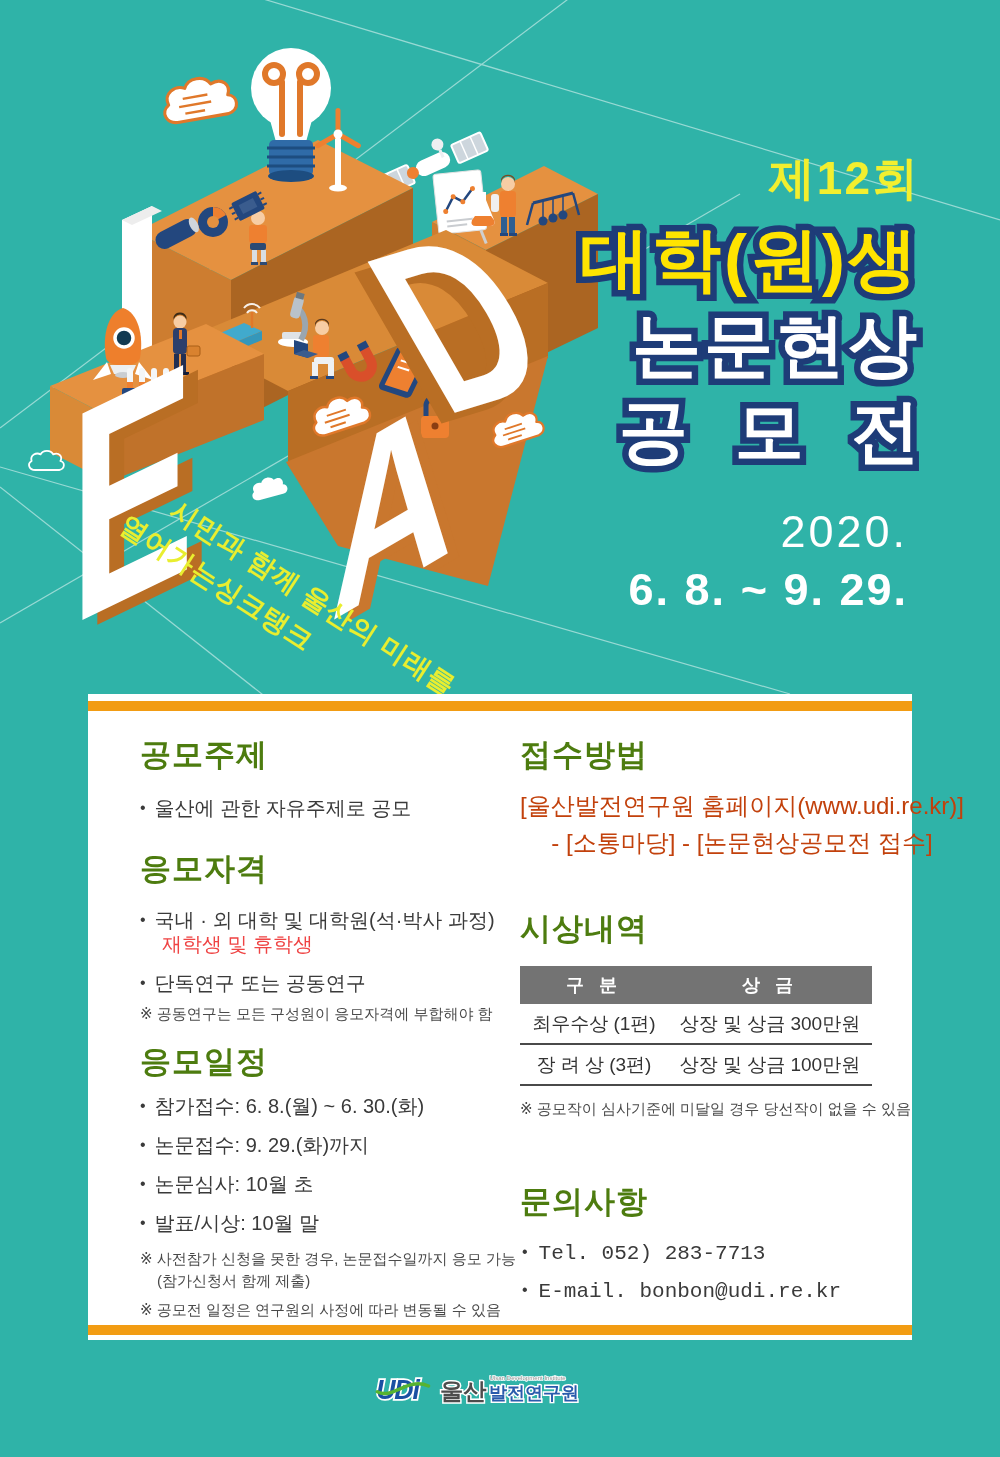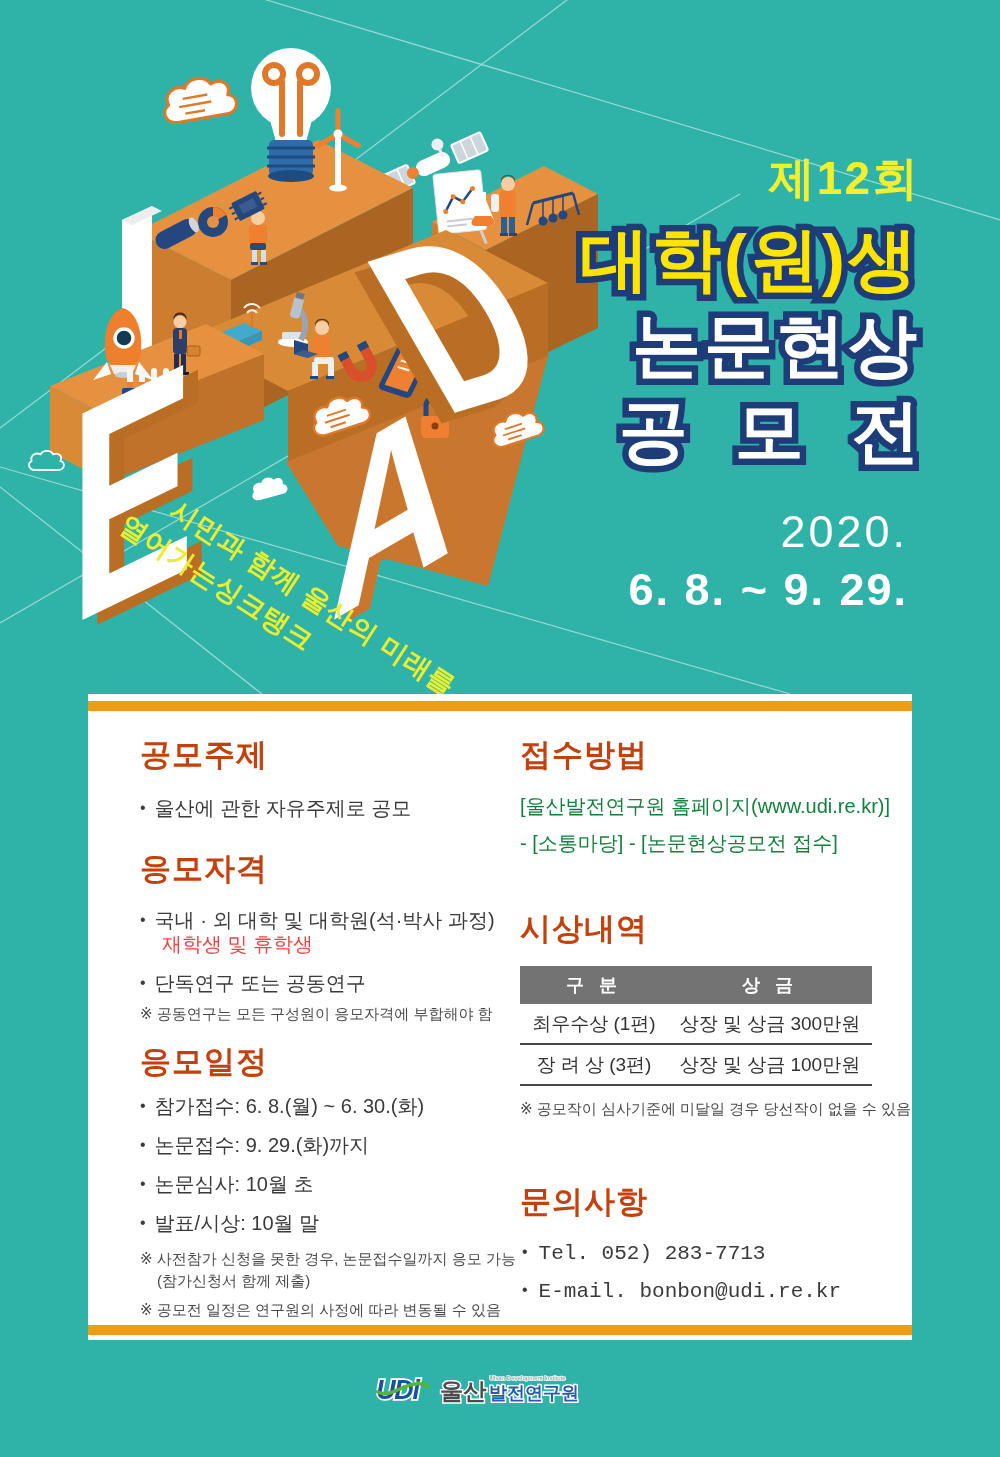--- a/index.html
+++ b/index.html
@@ -32,27 +32,27 @@
   
   .tagline{position:absolute;left:183px;top:492px;transform:rotate(33deg);transform-origin:left top;
     color:#e9ee2f;font-weight:bold;white-space:nowrap;}
   .tagline .tg1{font-size:27px;letter-spacing:1px;}
   .tagline .tg2{font-size:27px;letter-spacing:1px;margin-left:-34px;margin-top:4px;}
   
   .card{position:absolute;left:88px;top:694px;width:824px;height:646px;background:#ffffff;}
   .bar-top{position:absolute;left:0;top:7px;width:100%;height:10px;background:#f29c13;}
   .bar-bottom{position:absolute;left:0;bottom:5px;width:100%;height:10px;background:#f29c13;}
   .sec{position:absolute;}
-  .sec-heading{font-size:31px;font-weight:bold;color:#c2410c;letter-spacing:1px;line-height:1.1;margin:0;}
+  .sec-heading{font-size:31px;font-weight:bold;color:#4d7c0f;letter-spacing:1px;line-height:1.1;margin:0;}
   .li{font-size:20px;color:#3a3a3a;line-height:24px;margin-top:15px;white-space:nowrap;}
   .li::before{content:"•";margin-right:9px;font-size:16px;vertical-align:2px;}
   .li-cont{font-size:20px;color:#ef4444;line-height:24px;padding-left:22px;white-space:nowrap;}
   .note{font-size:15px;color:#4a4a4a;line-height:20px;margin-top:9px;white-space:nowrap;}
   .note-cont{font-size:15px;color:#4a4a4a;line-height:20px;padding-left:17px;white-space:nowrap;}
-  .plain{font-size:20px;color:#15803d;line-height:24px;white-space:nowrap;}
+  .plain{font-size:24px;color:#c2410c;line-height:24px;white-space:nowrap;text-align:center;}
   #sec-topic{left:52px;top:44px;}
   #sec-elig{left:52px;top:158px;}
   #sec-sched{left:52px;top:351px;}
   #sec-apply{left:432px;top:44px;}
   #sec-awards{left:432px;top:218px;}
   #sec-contact{left:432px;top:491px;}
   #sec-topic .li{margin-top:24px;}
   #sec-elig .first{margin-top:22px;}
   #sec-apply .plain.first{margin-top:22px;}
   #sec-apply .plain.second{margin-top:13px;}

